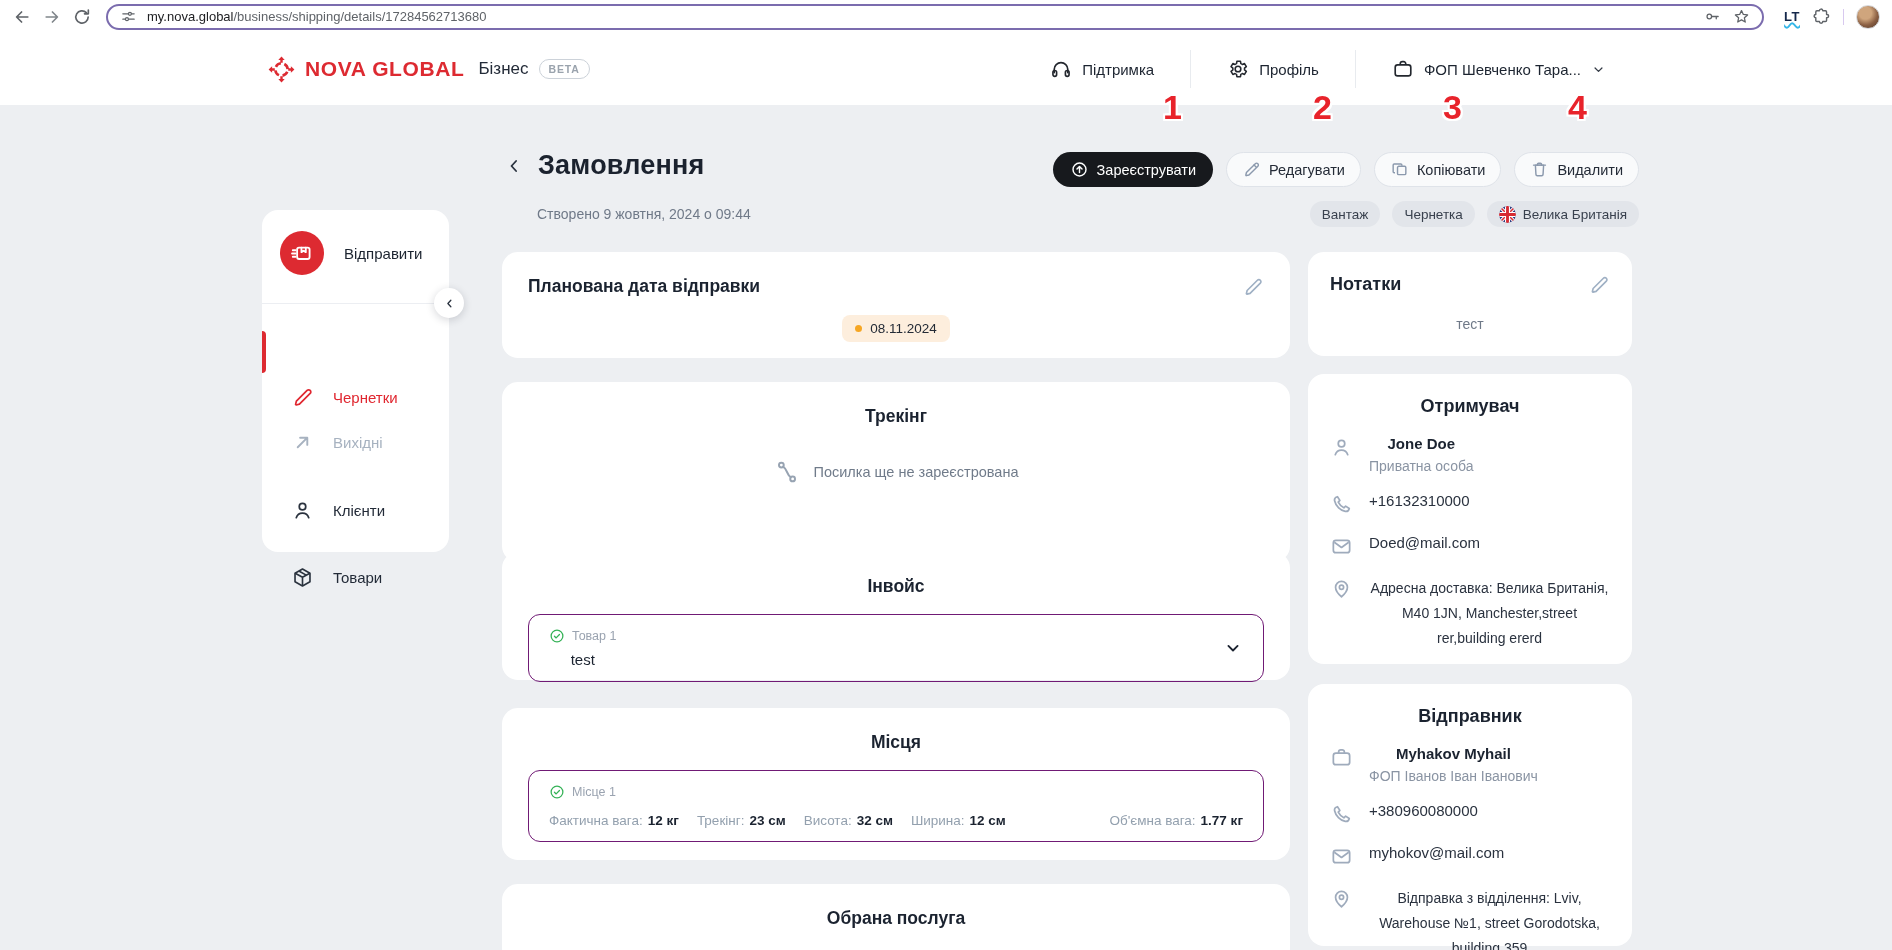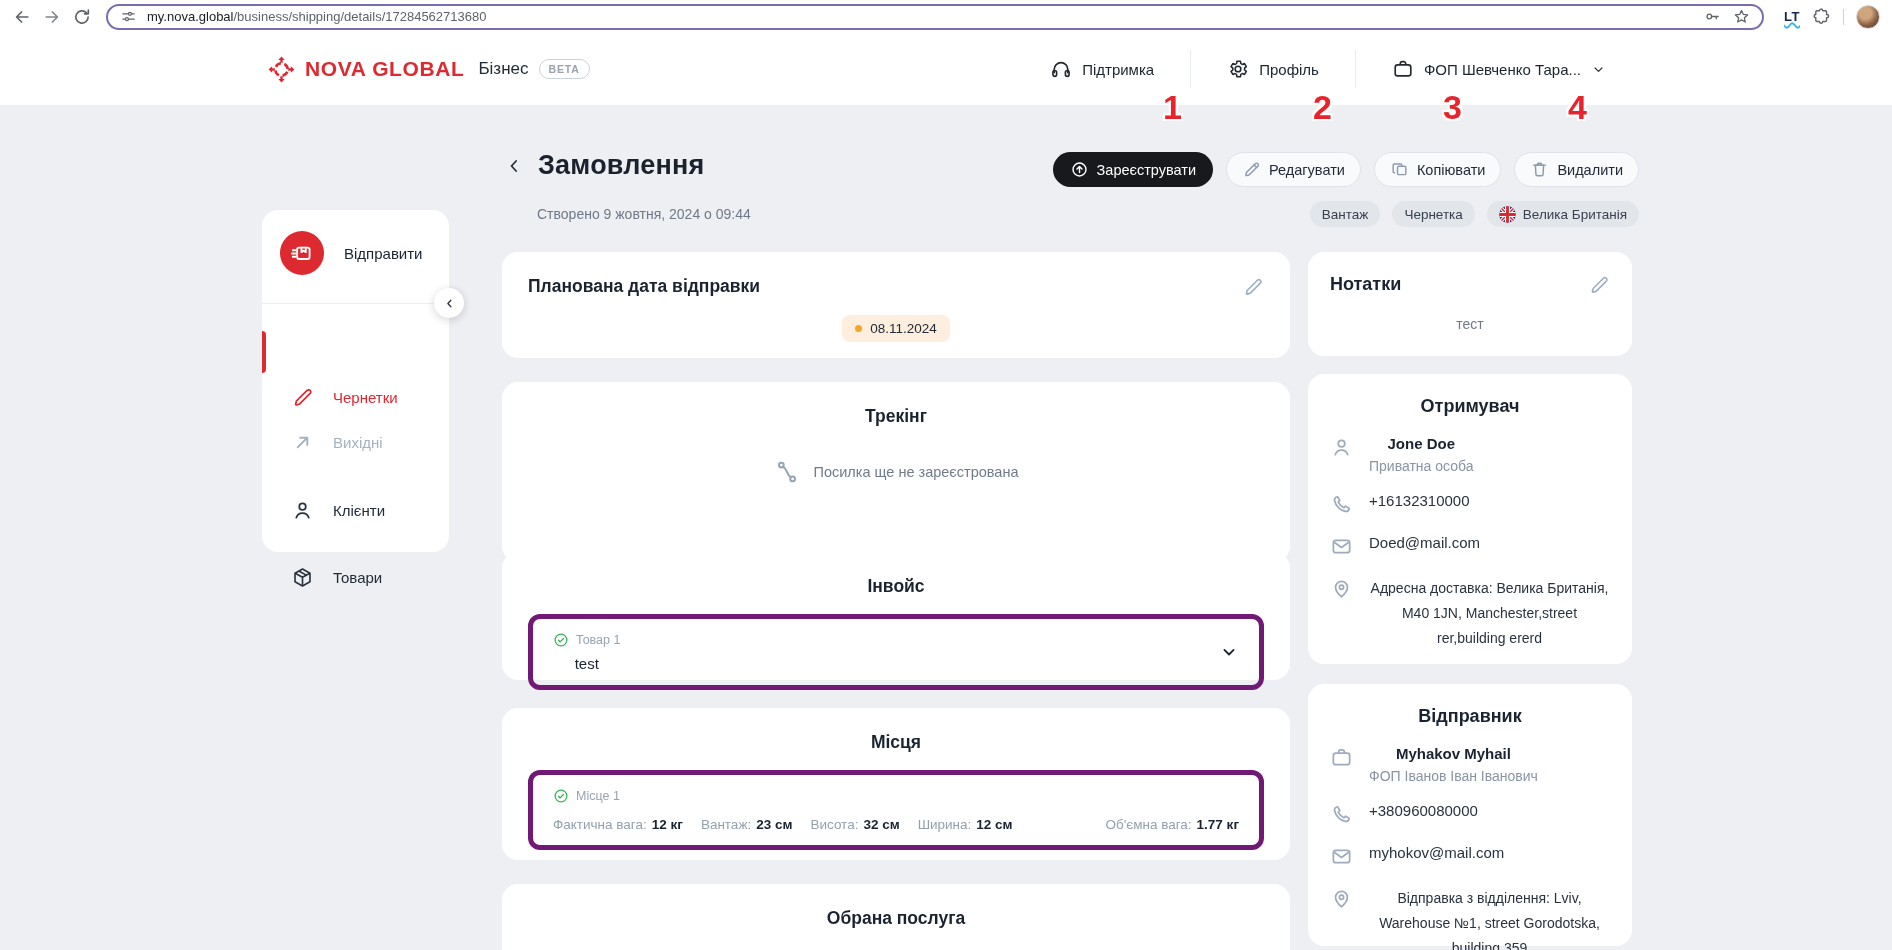--- a/index.html
+++ b/index.html
@@ -94,21 +94,21 @@
   .c-service { top:884px; height:80px; }
   .card-head { display:flex; align-items:flex-start; justify-content:space-between; }
 
   .date-chip { margin-top:17px; display:inline-flex; align-items:center; gap:8px; background:#fdeedd; border-radius:8px; padding:6px 13px; font-size:13.5px; font-weight:500; color:#242b36; }
   .dot { width:7px; height:7px; border-radius:50%; background:#f6a623; }
 
   .empty-state { display:flex; align-items:center; justify-content:center; gap:14px; margin-top:32px; color:#707b8a; font-size:14.5px; }
   .empty-state .ic { width:26px; height:26px; color:#97a3b2; }
   .empty-state .ic svg { width:100%; height:100%; }
 
-  .inner-box { margin-top:17px; border:5px solid #701a75; border-radius:12px; padding:13px 20px; }
+  .inner-box { margin-top:17px; border:1px solid #701a75; border-radius:12px; padding:13px 20px; }
   .inv-box { display:flex; align-items:center; }
   .item-top { display:flex; align-items:center; gap:7px; font-size:12.5px; color:#9aa3b0; }
   .check-ic { width:16px; height:16px; color:#35b257; }
   .check-ic svg { width:100%; height:100%; }
   .item-name { margin-top:7px; font-size:15px; font-weight:400; color:#1b2330; }
   .inv-chev { margin-left:auto; width:20px; height:20px; color:#1b2330; cursor:pointer; }
   .inv-chev svg { width:100%; height:100%; }
 
   .metrics { display:flex; align-items:center; gap:18px; margin-top:13px; font-size:13.5px; }
   .m-label { color:#93a0ae; }
@@ -442,21 +442,21 @@
             </svg>
         </span>
         <span>Місце 1</span>
       </div>
       <div class="metrics">
         <span class="m-pair">
             <span class="m-label">Фактична вага:</span>
             <span class="m-value">12 кг</span>
           </span>
         <span class="m-pair">
-            <span class="m-label">Вантаж:</span>
+            <span class="m-label">Трекінг:</span>
             <span class="m-value">23 см</span>
           </span>
         <span class="m-pair">
             <span class="m-label">Висота:</span>
             <span class="m-value">32 см</span>
           </span>
         <span class="m-pair">
             <span class="m-label">Ширина:</span>
             <span class="m-value">12 см</span>
           </span>

